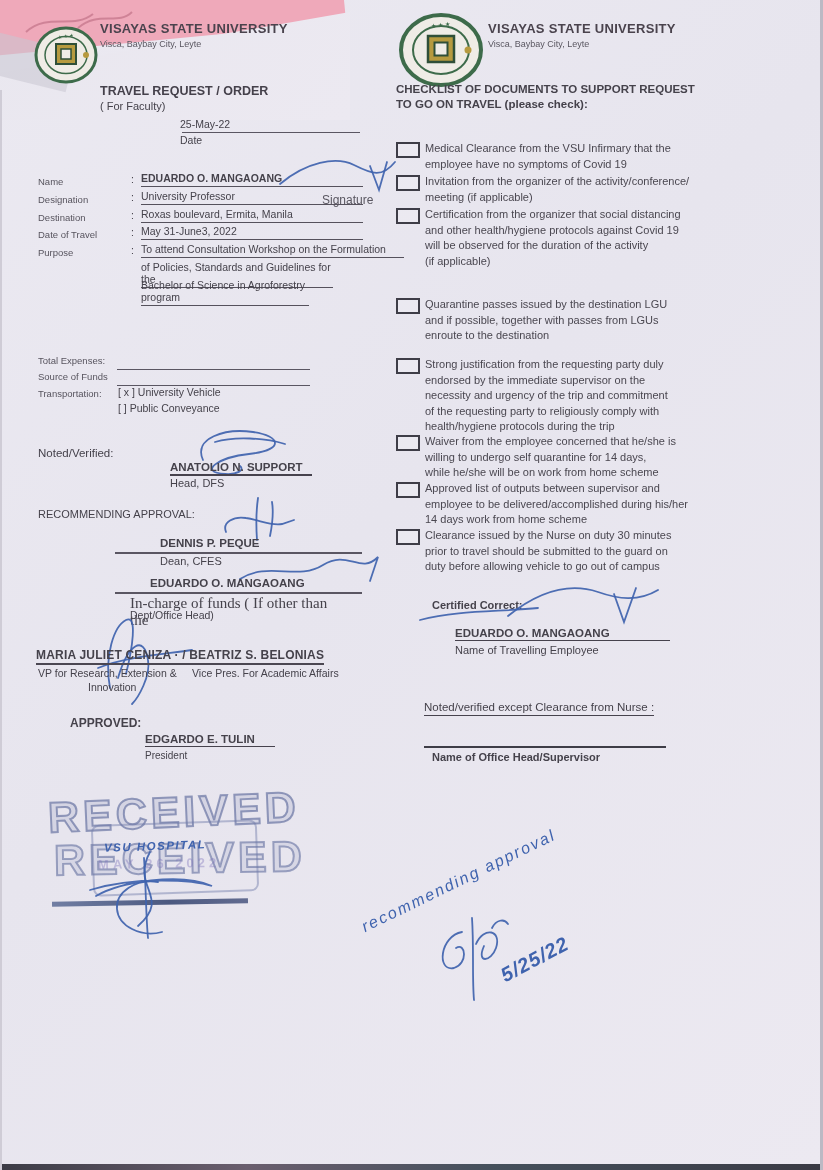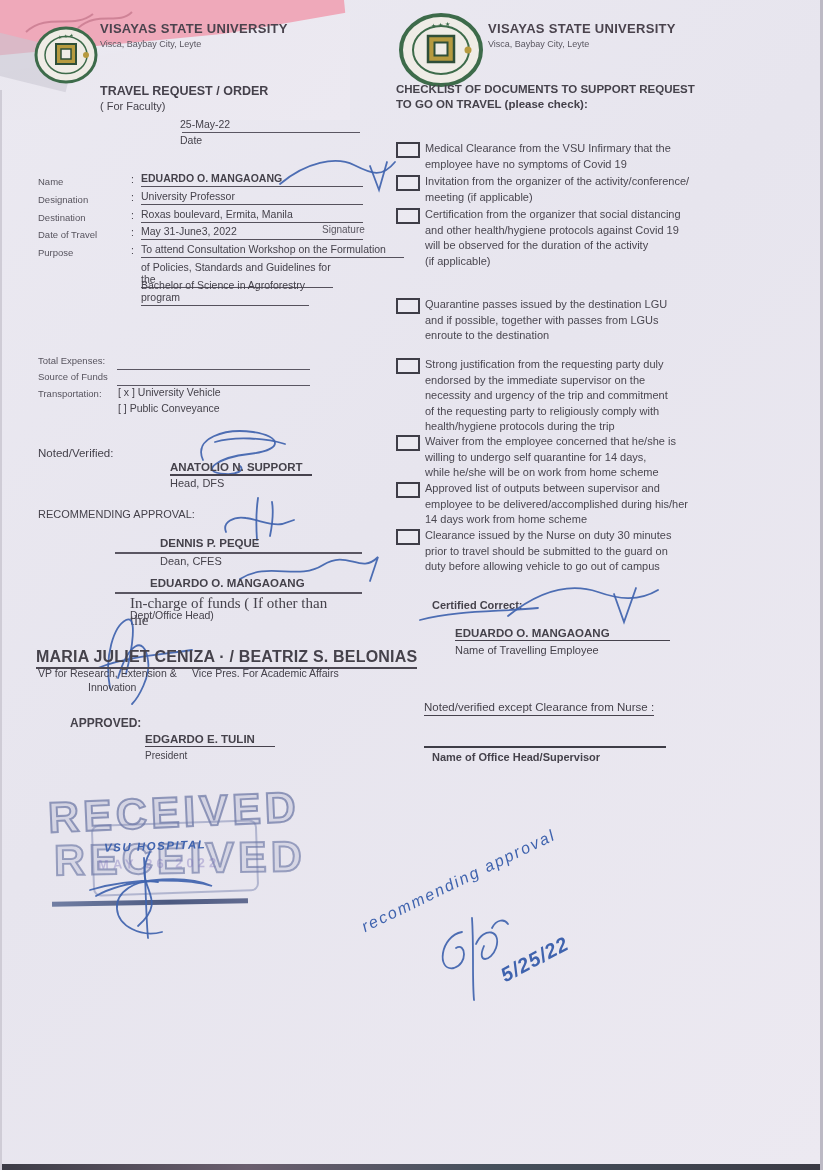--- a/index.html
+++ b/index.html
@@ -55,21 +55,21 @@
   <div class="line" style="left:182px;top:132px;width:178px;"></div>
   <div class="abs ctr" style="left:180px;top:134px;width:160px;font-size:10.5px;">Date</div>
 
   <div class="abs lbl" style="left:38px;top:176px;">Name</div>
   <div class="abs val" style="left:131px;top:173px;">:</div>
   <div class="abs val b uline" style="left:141px;top:172px;width:222px;padding-bottom:2px;">EDUARDO O. MANGAOANG</div>
   <svg class="sig" style="left:278px;top:152px;" width="120" height="48" viewBox="0 0 120 48">
     <path d="M2 32 C28 10 58 4 76 13 S 104 26 117 10"></path>
     <path d="M92 14 l9 24 l8 -28"></path>
   </svg>
-  <div class="abs" style="left:322px;top:193px;font-size:10px;color:#5a5761;margin-top:31px;">Signature</div>
+  <div class="abs" style="left:322px;top:193px;font-size:12px;color:#5a5761;">Signature</div>
 
   <div class="abs lbl" style="left:38px;top:194px;">Designation</div>
   <div class="abs val" style="left:131px;top:191px;">:</div>
   <div class="abs val uline" style="left:141px;top:190px;width:222px;padding-bottom:2px;">University Professor</div>
 
   <div class="abs lbl" style="left:38px;top:212px;">Destination</div>
   <div class="abs val" style="left:131px;top:209px;">:</div>
   <div class="abs val uline" style="left:141px;top:208px;width:222px;padding-bottom:2px;">Roxas boulevard, Ermita, Manila</div>
 
   <div class="abs lbl" style="left:38px;top:229px;">Date of Travel</div>
@@ -113,21 +113,21 @@
   <div class="abs b ctr" style="left:150px;top:577px;width:175px;font-size:11.5px;">EDUARDO O. MANGAOANG</div>
   <div class="line" style="left:115px;top:592px;width:247px;height:1.5px;"></div>
   <div class="abs ctr" style="left:130px;top:595px;width:215px;font-size:15px;font-family:Liberation Serif, serif;">In-charge of  funds ( If other than the</div>
   <div class="abs ctr" style="left:130px;top:609px;width:215px;font-size:10.5px;">Dept/Office Head)</div>
 
   <svg class="sig" style="left:88px;top:616px;" width="110" height="90" viewBox="0 0 110 90">
     <path d="M22 72 C16 40 26 10 38 4 C50 -2 44 34 38 58"></path>
     <path d="M30 62 C40 28 56 18 60 44 C63 60 50 82 44 88"></path>
     <path d="M10 52 C40 40 80 38 104 34"></path>
   </svg>
-  <div class="abs b uline2" style="left:36px;top:648px;font-size:16px;padding-bottom:1px;letter-spacing:.2px;">MARIA JULIET  CENIZA    ·  /  BEATRIZ S. BELONIAS</div>
+  <div class="abs b uline2" style="left:36px;top:648px;font-size:12px;padding-bottom:1px;letter-spacing:.2px;">MARIA JULIET  CENIZA    ·  /  BEATRIZ S. BELONIAS</div>
   <div class="abs" style="left:38px;top:667px;font-size:10.5px;">VP for Research, Extension &amp;</div>
   <div class="abs" style="left:192px;top:667px;font-size:10.5px;">Vice Pres. For Academic Affairs</div>
   <div class="abs" style="left:88px;top:681px;font-size:10.5px;text-align:center;">Innovation</div>
 
   <div class="abs b" style="left:38px;top:716px;font-size:12px;margin-left:32px;">APPROVED:</div>
   <div class="abs b ctr" style="left:145px;top:733px;width:130px;font-size:11.5px;border-bottom:1.5px solid #46424d;padding-bottom:1px;">EDGARDO E. TULIN</div>
   <div class="abs ctr" style="left:145px;top:750px;width:130px;font-size:10px;">President</div>
 
   <div class="abs stamp" style="left:48px;top:788px;transform:rotate(-2.5deg);">RECEIVED</div>
   <div class="abs stamp" style="left:54px;top:834px;transform:rotate(-1deg);opacity:.9;">RECEIVED</div>

